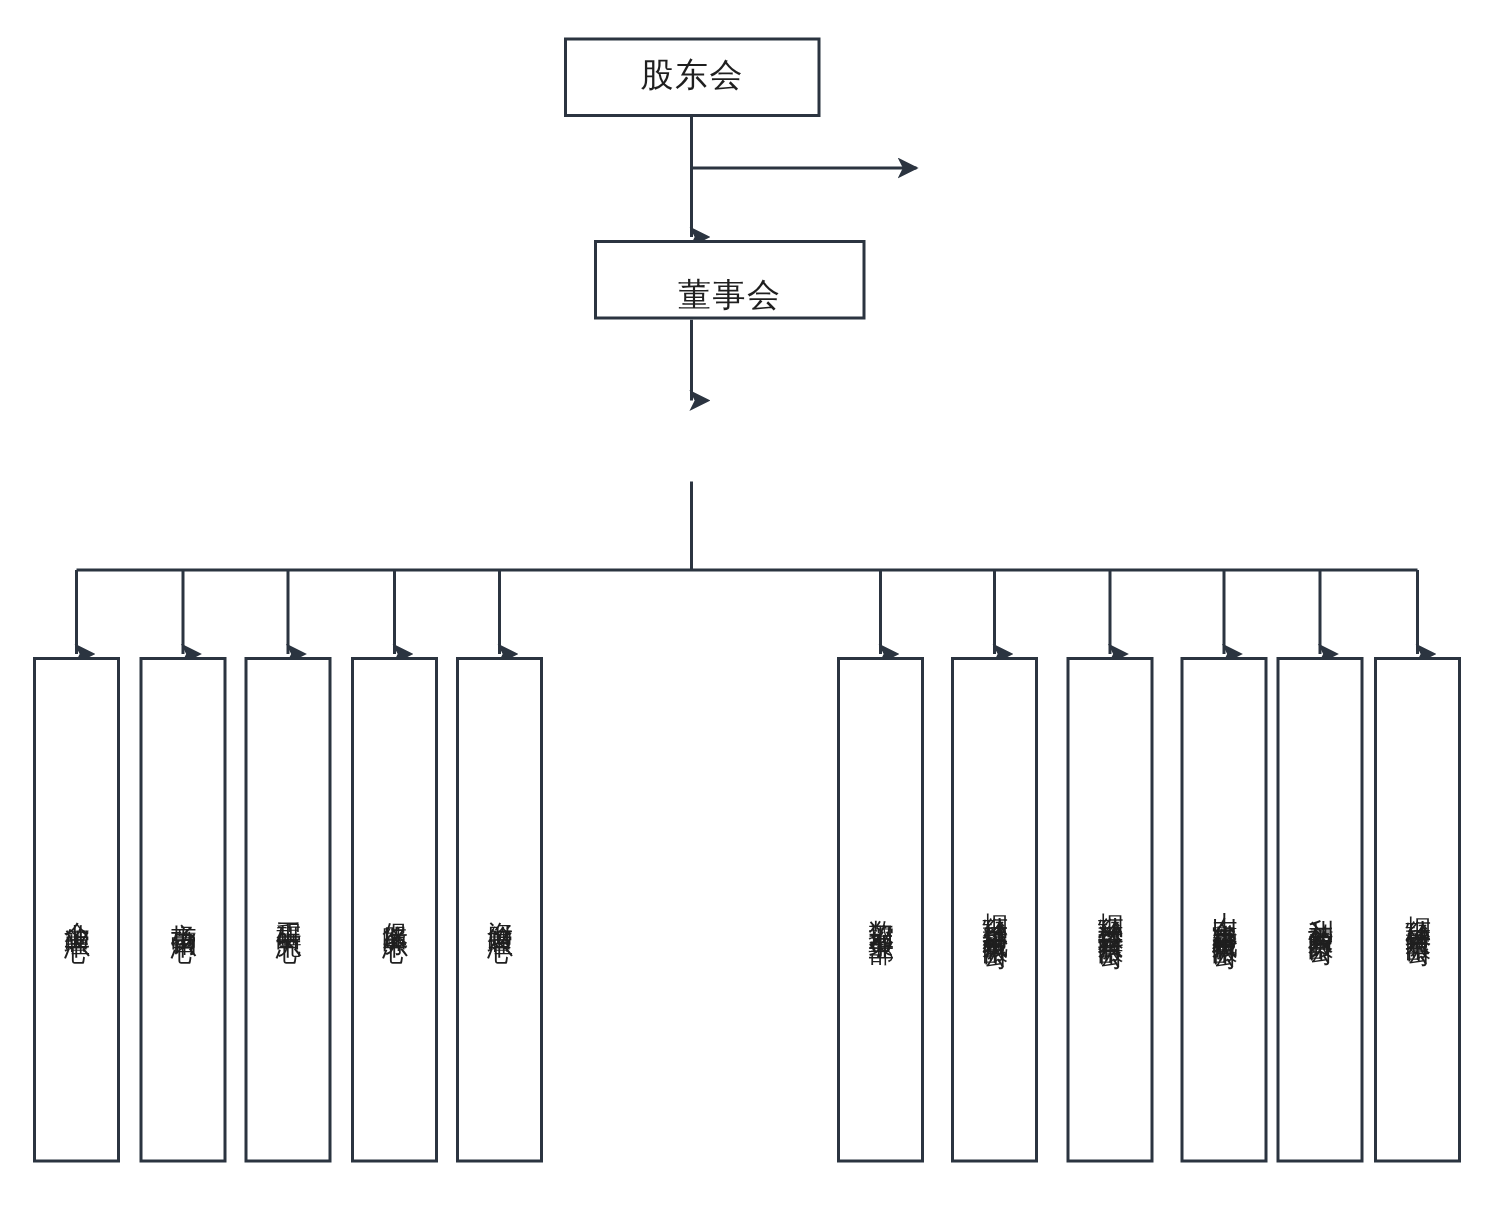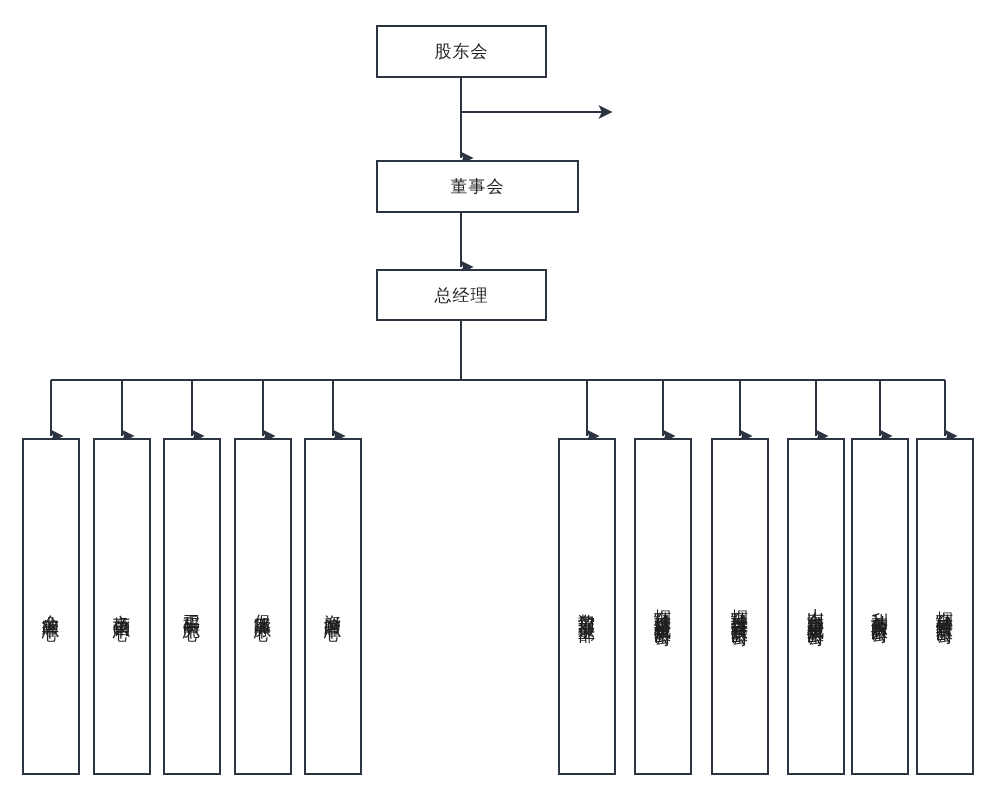--- a/index.html
+++ b/index.html
@@ -29,21 +29,21 @@
     position: absolute;
     box-sizing: border-box;
     border: 2px solid #2b3440;
     background: #ffffff;
     display: flex;
     align-items: center;
     justify-content: center;
     color: #1f1f1f;
   }
   .node-h .node-label {
-    font-size: 17px;
+    font-size: 22px;
     letter-spacing: 1px;
     line-height: 1.2;
     white-space: nowrap;
   }
   .node-v {
     padding: 6px 2px;
   }
   .node-v .node-label {
     font-size: 17px;
     line-height: 1.42;
@@ -94,27 +94,24 @@
       <line x1="880" y1="380" x2="880" y2="436" marker-end="url(#arrow-down)"></line>
       <line x1="945" y1="380" x2="945" y2="436" marker-end="url(#arrow-down)"></line>
     </g>
   </svg>
 
   <div class="node node-h" style="left:376px; top:25px; width:171px; height:53px;">
     <span class="node-label">股东会</span>
   </div>
 
 
-  <div class="node node-h" style="left:376px; top:160px; width:203px; height:53px;">
+  <div class="node node-h" style="left:396px; top:160px; width:181px; height:53px;align-items:flex-end;">
     <span class="node-label">董事会</span>
   </div>
 
-  <div class="node node-h" style="left:376px; top:269px; width:171px; height:52px;">
-    <span class="node-label">总经理</span>
-  </div>
 
   <div class="node node-v" style="left:22px; top:438px; width:58px; height:337px;">
     <span class="node-label">企业管理中心</span>
   </div>
 
   <div class="node node-v" style="left:93px; top:438px; width:58px; height:337px;">
     <span class="node-label">市场营销中心</span>
   </div>
 
   <div class="node node-v" style="left:163px; top:438px; width:58px; height:337px;">

